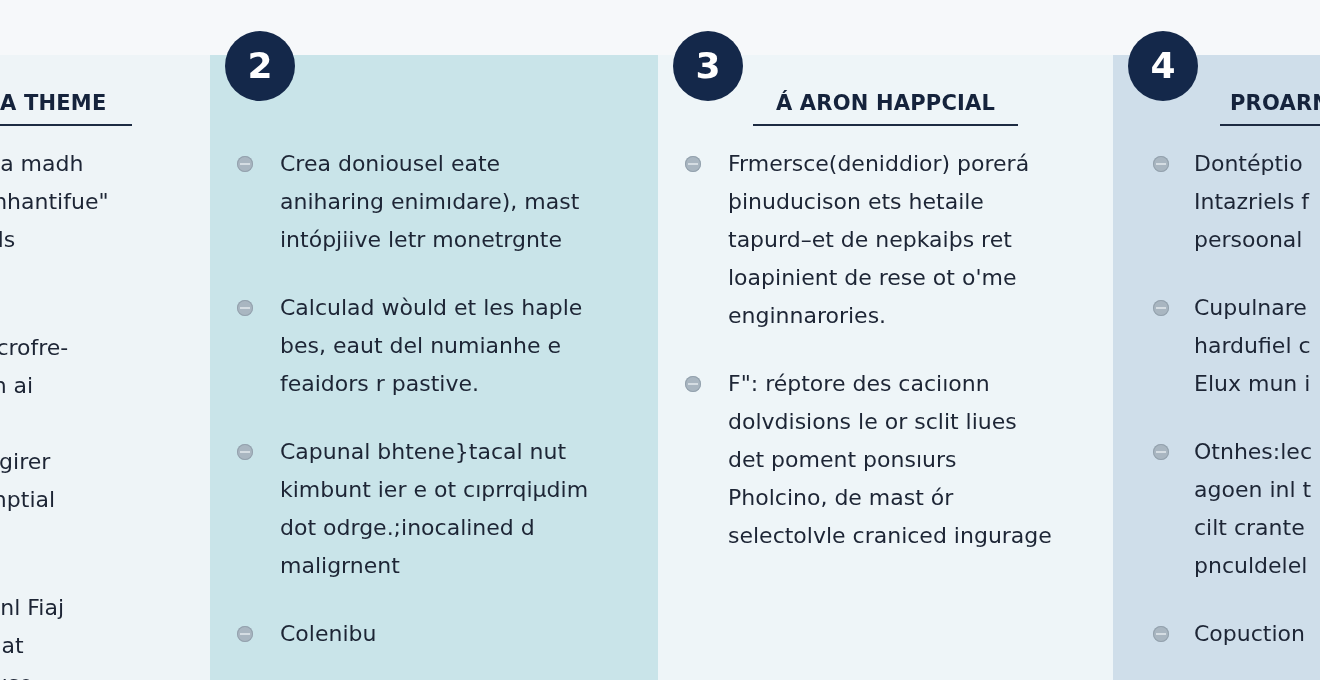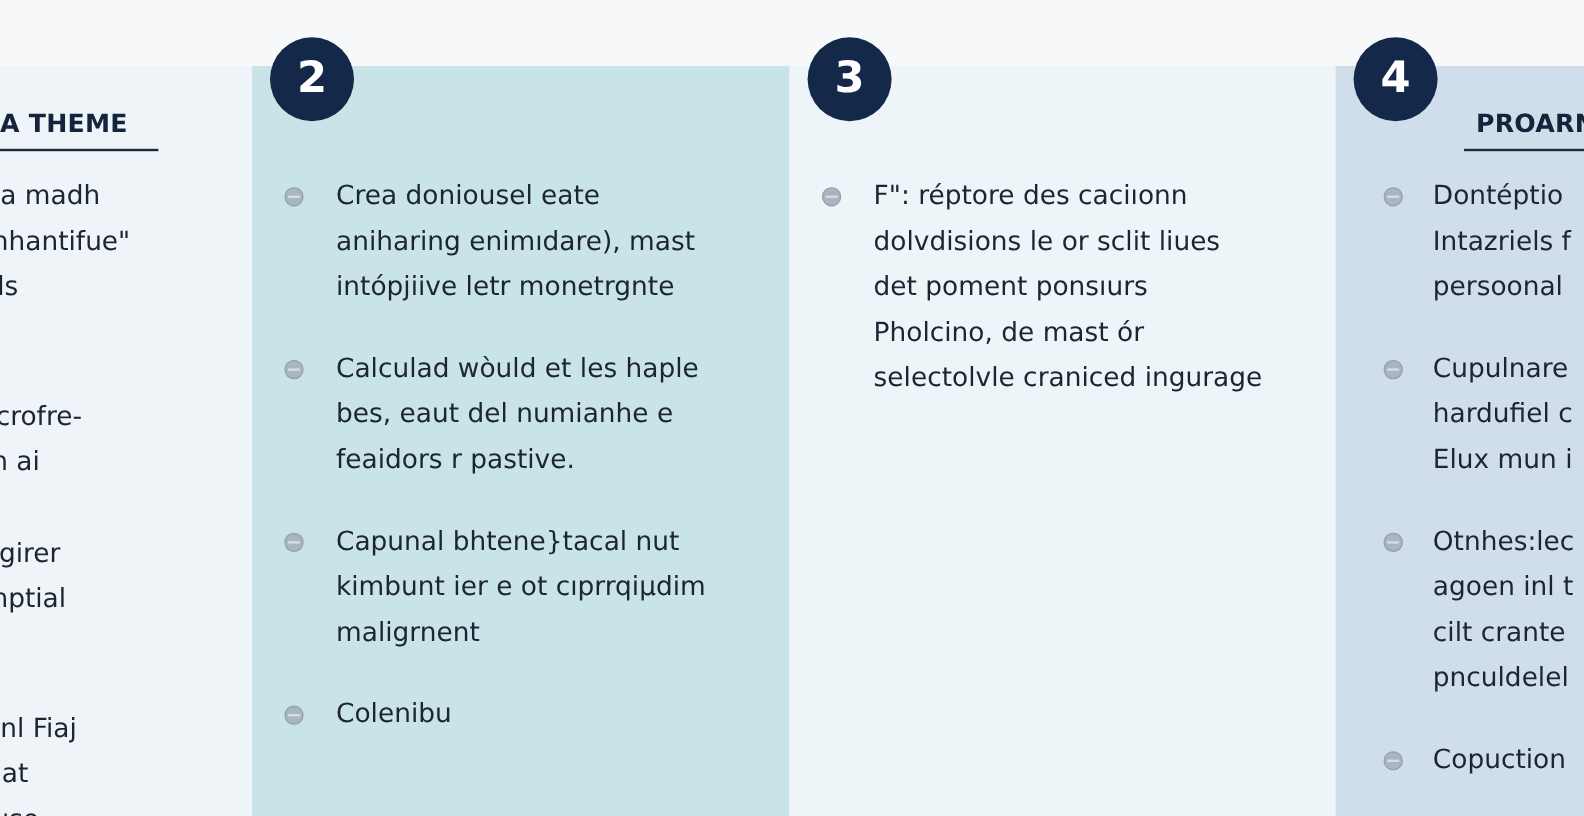--- a/index.html
+++ b/index.html
@@ -162,32 +162,44 @@
       <li class="item">
         <span class="bullet"></span>
         <span class="line">Calculad wòuld et  les haple</span>
         <span class="line">bes, eaut del numianhe e</span>
         <span class="line">feaidors r pastive.</span>
       </li>
       <li class="item">
         <span class="bullet"></span>
         <span class="line">Capunal bhtene}tacal nut</span>
         <span class="line">kimbunt ier e ot cıprrqiµdim</span>
+        <span class="line">dot odrge.;inocalined d</span>
         <span class="line">maligrnent</span>
       </li>
       <li class="item">
         <span class="bullet"></span>
         <span class="line">Colenibu</span>
       </li>
     </ul>
   </section>
 
   <section class="panel p3">
     <div class="badge">3</div>
-    <ul class="items">
+    <div class="heading-wrap">
+      <span class="heading">Á ARON HAPPCIAL</span>
+    </div>
+    <ul class="items">
+      <li class="item">
+        <span class="bullet"></span>
+        <span class="line">Frmersce(deniddior) porerá</span>
+        <span class="line">þinuducison ets hetaile</span>
+        <span class="line">tapurd–et de nepkaiþs ret</span>
+        <span class="line">loapinient de rese ot o'me</span>
+        <span class="line">enginnarories.</span>
+      </li>
       <li class="item">
         <span class="bullet"></span>
         <span class="line">F": réptore des caciıonn</span>
         <span class="line">dolvdisions le or sclit liues</span>
         <span class="line">det poment ponsıurs</span>
         <span class="line">Pholcino, de mast  ór</span>
         <span class="line">selectolvle craniced ingurage</span>
       </li>
     </ul>
   </section>

